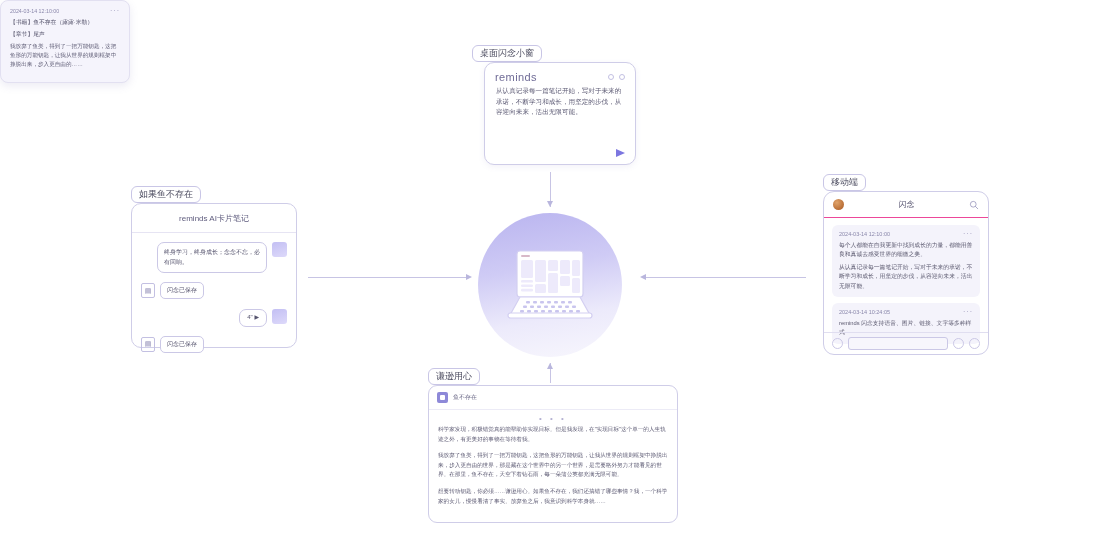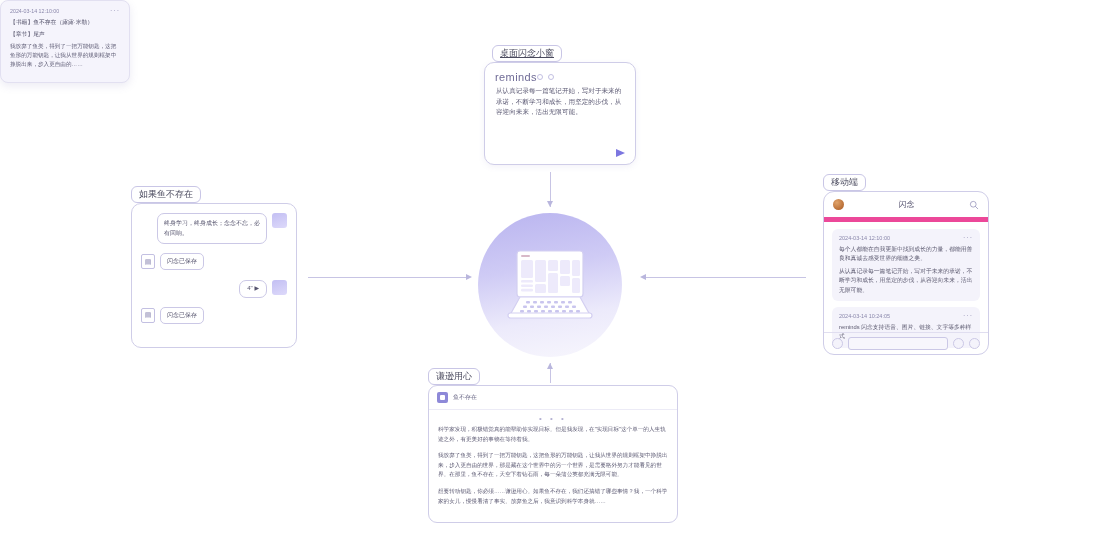--- a/index.html
+++ b/index.html
@@ -47,21 +47,21 @@
   #hub{
     position:absolute;left:478px;top:213px;width:144px;height:144px;
     border-radius:50%;
     background:linear-gradient(170deg,#b9b4ef 0%,#cfcbf5 38%,#eceafb 70%,#f8f7fd 100%);
   }
   #hub svg{position:absolute;left:50%;top:50%;transform:translate(-50%,-50%);}
 
   
   #desktop-widget{left:484px;top:62px;width:152px;height:103px;border-radius:10px;
      box-shadow:0 2px 6px rgba(120,115,180,.09);}
-  .dw-head{display:flex;align-items:center;padding:8px 10px 3px 10px;}
+  .dw-head{display:flex;align-items:center;justify-content:space-between;padding:8px 10px 3px 10px;}
   .dw-title{font-size:11px;color:#6f6b96;letter-spacing:.4px;}
   .dots{display:flex;gap:5px;}
   .dot{width:6px;height:6px;border-radius:50%;border:1px solid #c3c0e2;box-sizing:border-box;}
   .dw-body{font-size:6.6px;line-height:1.62;color:#5c5a74;padding:0 11px;}
   .dw-foot{position:absolute;right:10px;bottom:7px;}
   .send-tri{width:0;height:0;border-top:4.5px solid transparent;border-bottom:4.5px solid transparent;border-left:9px solid #7c76e0;}
 
   
   #wechat-sa{left:131px;top:203px;width:166px;height:145px;border-radius:10px;}
   .sa-title{text-align:center;font-size:8px;color:#5f5c7e;padding:9px 0 8px 0;border-bottom:1px solid #e6e4f3;}
@@ -78,21 +78,21 @@
     width:12px;height:13px;border:1px solid #c3c0e2;border-radius:2px;flex:0 0 auto;
     display:flex;align-items:center;justify-content:center;font-size:7px;color:#8e8ab4;
   }
   .saved-row{display:flex;align-items:center;gap:5px;margin-bottom:10px;}
   .saved-pill{border:1px solid #cbc8e6;border-radius:5px;font-size:6px;color:#56546e;padding:3px 6px;background:#fff;}
 
   
   #mobile{left:823px;top:191px;width:166px;height:164px;border-radius:11px;}
   .mb-head{
     display:flex;align-items:center;justify-content:space-between;
-    padding:7px 9px;border-bottom:5px solid #ec4899;
+    padding:7px 9px;border-bottom:1px solid #ec4899;
   }
   .mb-avatar{width:11px;height:11px;border-radius:50%;background:radial-gradient(circle at 35% 32%,#e0a36a,#a8571f);}
   .mb-title{font-size:8px;color:#55536f;}
   .mb-search{width:10px;height:10px;}
   .mb-list{padding:7px 8px;display:flex;flex-direction:column;gap:6px;}
   .note-card{
     background:#f4f3fb;border-radius:6px;padding:6px 7px;
   }
   .note-top{display:flex;justify-content:space-between;align-items:center;margin-bottom:4px;}
   .note-time{font-size:5.5px;color:#8a87ab;}
@@ -185,37 +185,38 @@
           <rect x="39" y="61" width="4" height="2.4" rx="1"></rect>
         <rect x="46" y="61" width="4" height="2.4" rx="1"></rect>
           <rect x="53" y="61" width="4" height="2.4" rx="1"></rect>
         <rect x="60" y="61" width="4" height="2.4" rx="1"></rect>
           <rect x="67" y="61" width="4" height="2.4" rx="1"></rect>
         <rect x="74" y="61" width="4" height="2.4" rx="1"></rect>
       </g>
     </svg>
   </div>
 
-  <div class="tag" style="left:492px;top:45px;text-decoration:underline;">桌面闪念小窗</div>
+  <div class="tag" style="left:472px;top:45px;">桌面闪念小窗</div>
   <div class="panel" id="desktop-widget">
     <div class="dw-head">
       <div class="dw-title">reminds</div>
       <div class="dots">
         <div class="dot"></div>
         <div class="dot"></div>
       </div>
     </div>
     <div class="dw-body">从认真记录每一篇笔记开始，写对于未来的承诺，不断学习和成长，用坚定的步伐，从容迎向未来，活出无限可能。</div>
     <div class="dw-foot">
       <div class="send-tri"></div>
     </div>
   </div>
 
   <div class="tag" style="left:131px;top:186px;">如果鱼不存在</div>
   <div class="panel" id="wechat-sa">
+    <div class="sa-title">reminds AI卡片笔记</div>
     <div class="sa-body">
 
       <div class="msg-row right">
         <div class="bubble">终身学习，终身成长；念念不忘，必有回响。</div>
         <div class="avatar"></div>
       </div>
 
       <div class="saved-row">
         <div class="bot-icon">▤</div>
         <div class="saved-pill">闪念已保存</div>

